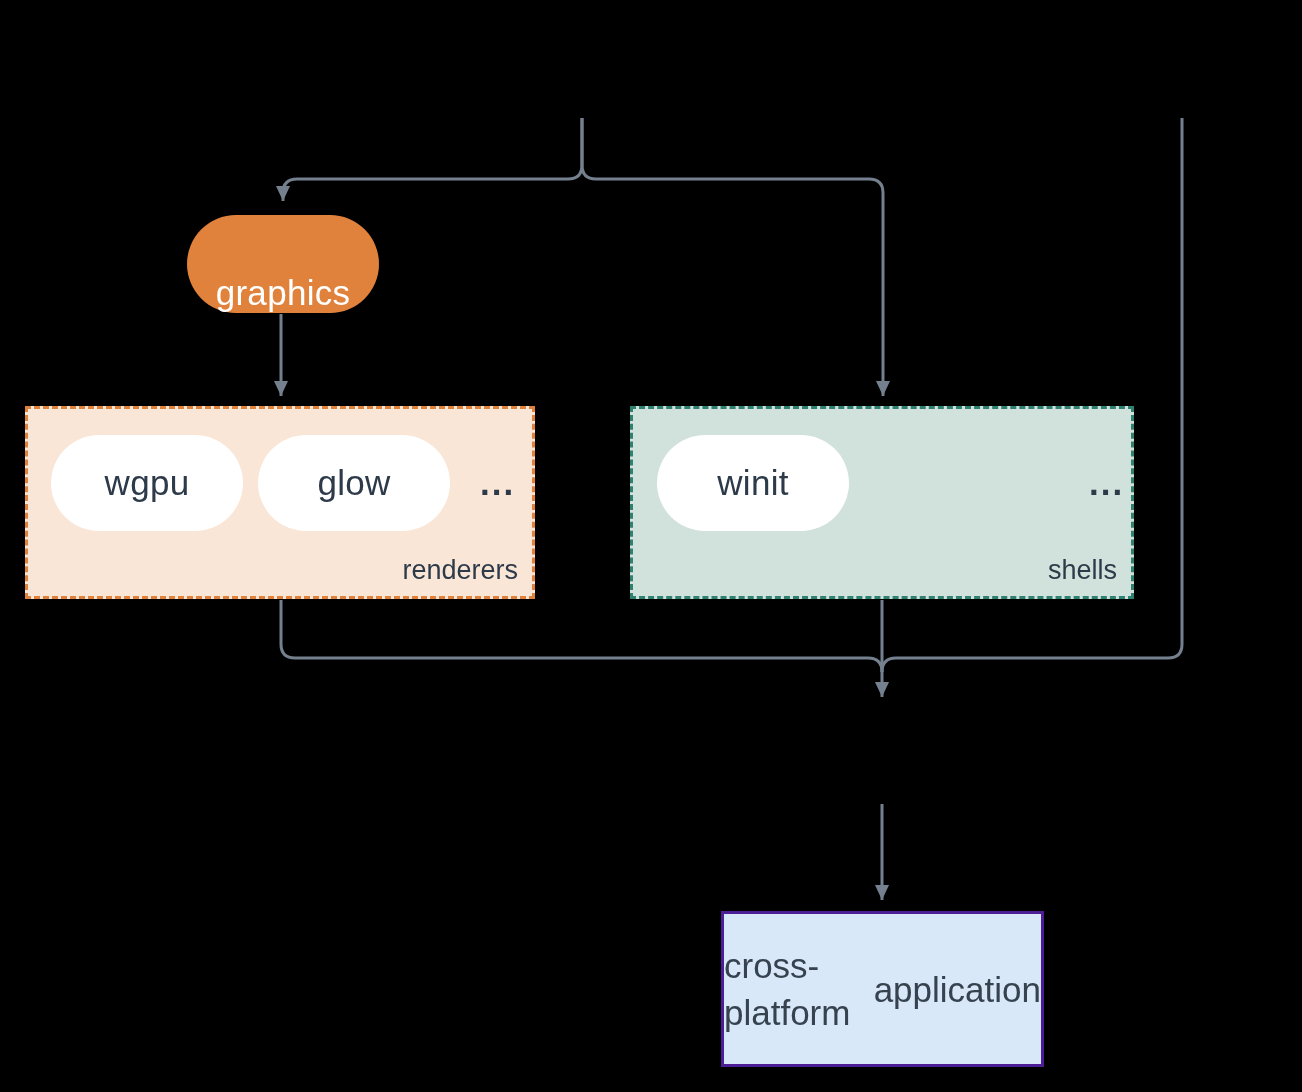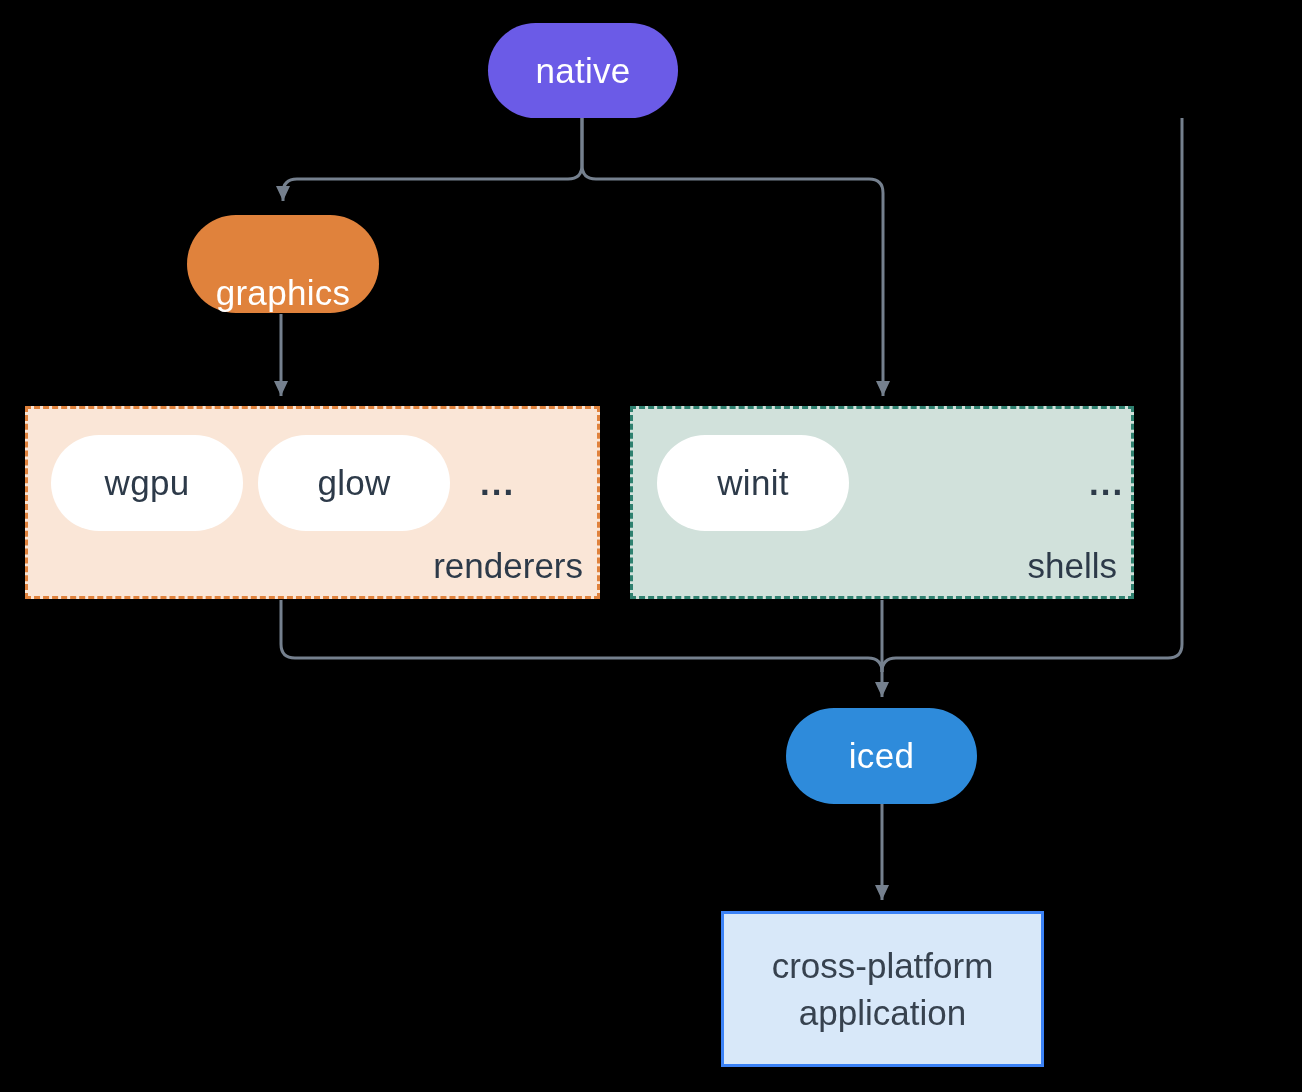--- a/index.html
+++ b/index.html
@@ -47,60 +47,60 @@
     font-size: 35px;
     letter-spacing: 0.3px;
   }
   .group {
     position: absolute;
     z-index: 2;
     box-sizing: border-box;
   }
   .group-renderers {
     left: 25px; top: 406px;
-    width: 575px; height: 193px;
+    width: 510px; height: 193px;
     background: #FAE6D7;
     border: 3px dashed #E0823C;
     padding-left: 20px;
   }
   .group-shells {
     left: 630px; top: 406px;
     width: 504px; height: 193px;
     background: #D1E1DB;
     border: 3px dashed #2F8170;
     padding-left: 20px;
   }
   .group-label {
     position: absolute;
     right: 14px;
     bottom: 10px;
-    font-size: 35px;
+    font-size: 27px;
     color: #2D3A49;
   }
   .ellipsis {
     position: absolute;
     top: 26px;
     height: 96px;
     display: flex;
     align-items: center;
     font-size: 35px;
     font-weight: bold;
     letter-spacing: 2px;
     color: #2D3A49;
   }
   #app-box {
     position: absolute;
     z-index: 2;
     left: 721px; top: 911px;
     width: 323px; height: 156px;
     box-sizing: border-box;
     background: #D8E8F9;
-    border: 3px solid #3b82f6;
+    border: 3px solid #4c1d95;
     display: flex;
-    flex-direction: column;
+    flex-direction: row;
     align-items: center;
     justify-content: center;
     color: #37424F;
     font-size: 35px;
     line-height: 47px;
   }
 </style>
 </head>
 <body>
 
@@ -116,23 +116,20 @@
       <path d="M 582 118 L 582 165 Q 582 179 568 179 L 297 179 Q 283 179 283 193 L 283 201" marker-end="url(#arrow)"></path>
       <path d="M 582 118 L 582 165 Q 582 179 596 179 L 869 179 Q 883 179 883 193 L 883 396" marker-end="url(#arrow)"></path>
       <path d="M 281 314 L 281 396" marker-end="url(#arrow)"></path>
       <path d="M 281 600 L 281 644 Q 281 658 295 658 L 868 658 Q 882 658 882 672"></path>
       <path d="M 1182 118 L 1182 644 Q 1182 658 1168 658 L 896 658 Q 882 658 882 672"></path>
       <path d="M 882 600 L 882 697" marker-end="url(#arrow)"></path>
       <path d="M 882 804 L 882 900" marker-end="url(#arrow)"></path>
     </g>
   </svg>
 
-  <div class="node purple" style="left:488px; top:23px; width:190px; height:95px;">
-    <span>native</span>
-  </div>
 
 
   <div class="node orange" style="left:187px; top:215px; width:192px; height:98px;">
     <span>graphics</span>
   </div>
 
   <div class="group group-renderers">
     <div class="white-pill" style="left:23px; top:26px; width:192px; height:96px;">
       <span>wgpu</span>
     </div>
@@ -144,22 +141,19 @@
   </div>
 
   <div class="group group-shells">
     <div class="white-pill" style="left:24px; top:26px; width:192px; height:96px;">
       <span>winit</span>
     </div>
     <div class="ellipsis" style="left:456px;">...</div>
     <div class="group-label">shells</div>
   </div>
 
-  <div class="node blue" style="left:786px; top:708px; width:191px; height:96px;">
-    <span>iced</span>
-  </div>
 
   <div id="app-box">
     <span>cross-platform</span>
     <span>application</span>
   </div>
 
 </div>
 
 </body></html>

